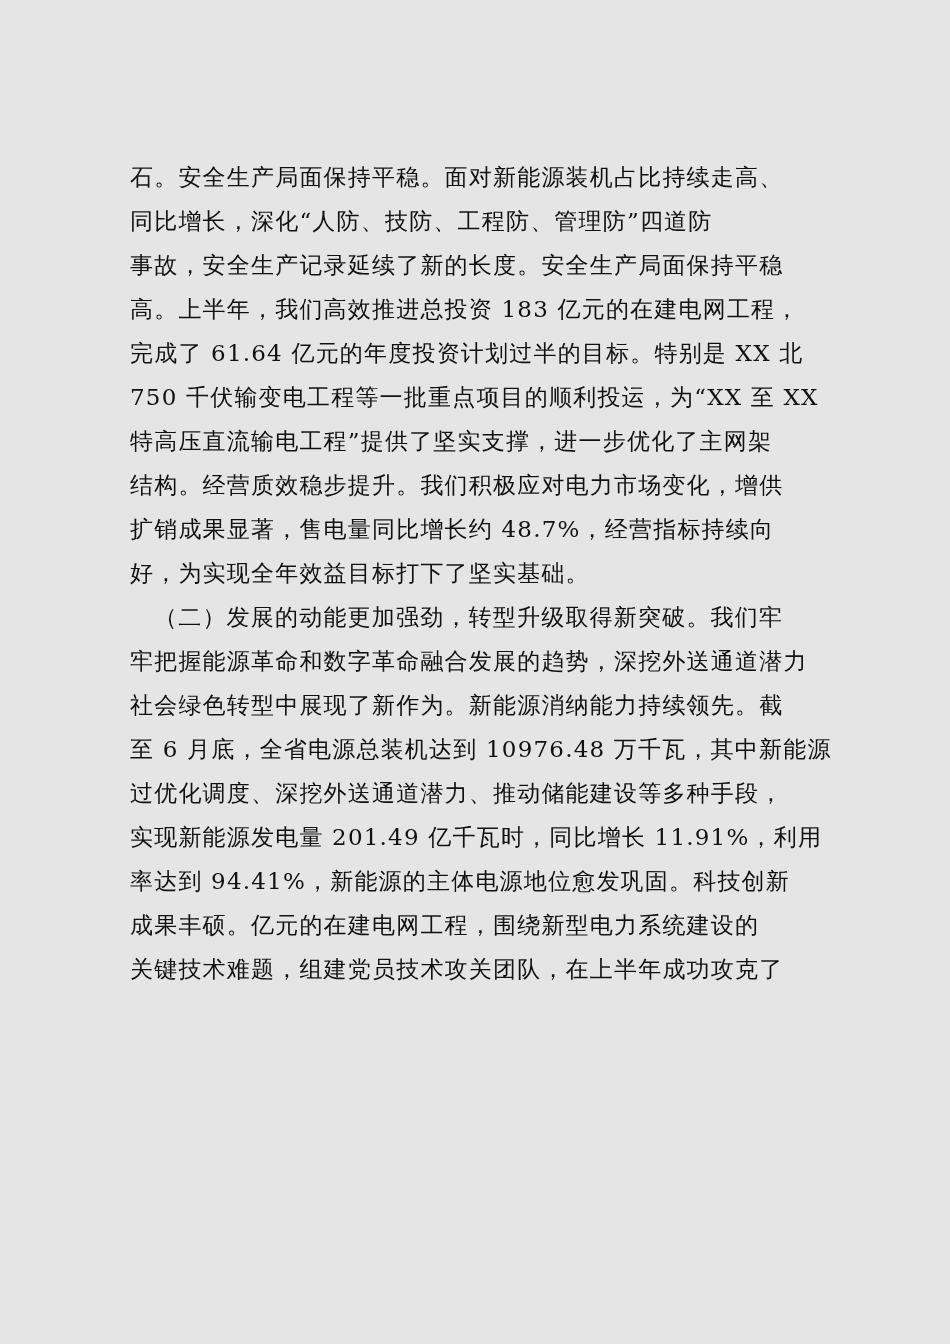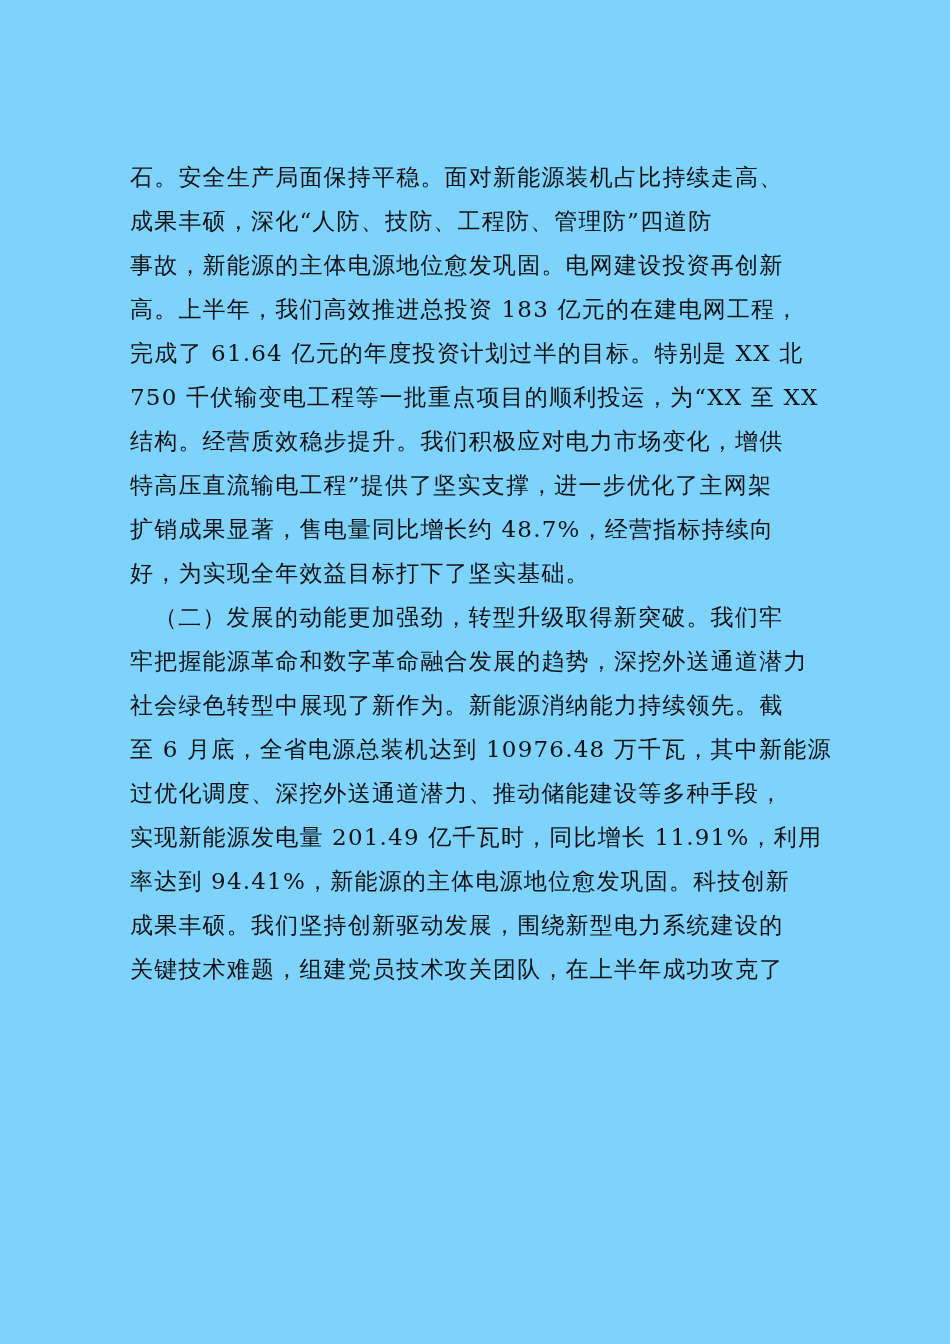--- a/index.html
+++ b/index.html
@@ -12,21 +12,21 @@
       height: 1344px;
       position: relative;
       overflow: hidden;
     }
     .page {
       position: absolute;
       left: 0;
       top: 0;
       width: 950px;
       height: 1344px;
-      background: #7dd3fc;
+      background: #e5e5e5;
     }
     .body-text {
       position: absolute;
       left: 130px;
       top: 155px;
       width: 700px;
       font-family: "DejaVu Serif", "Liberation Serif", serif;
       font-size: 23px;
       line-height: 44px;
       color: #111111;
@@ -42,37 +42,37 @@
     }
   </style>
 </head>
 <body>
 
 <div class="page">
   <div class="body-text">
 
     <div class="paragraph">
       <span class="line">石。安全生产局面保持平稳。面对新能源装机占比持续走高、</span>
-      <span class="line">成果丰硕，深化“人防、技防、工程防、管理防”四道防</span>
-      <span class="line">事故，新能源的主体电源地位愈发巩固。电网建设投资再创新</span>
+      <span class="line">同比增长，深化“人防、技防、工程防、管理防”四道防</span>
+      <span class="line">事故，安全生产记录延续了新的长度。安全生产局面保持平稳</span>
       <span class="line">高。上半年，我们高效推进总投资 183 亿元的在建电网工程，</span>
       <span class="line">完成了 61.64 亿元的年度投资计划过半的目标。特别是 XX 北</span>
       <span class="line">750 千伏输变电工程等一批重点项目的顺利投运，为“XX 至 XX</span>
+      <span class="line">特高压直流输电工程”提供了坚实支撑，进一步优化了主网架</span>
       <span class="line">结构。经营质效稳步提升。我们积极应对电力市场变化，增供</span>
-      <span class="line">特高压直流输电工程”提供了坚实支撑，进一步优化了主网架</span>
       <span class="line">扩销成果显著，售电量同比增长约 48.7%，经营指标持续向</span>
       <span class="line">好，为实现全年效益目标打下了坚实基础。</span>
     </div>
 
     <div class="paragraph">
       <span class="line indent">（二）发展的动能更加强劲，转型升级取得新突破。我们牢</span>
       <span class="line">牢把握能源革命和数字革命融合发展的趋势，深挖外送通道潜力</span>
       <span class="line">社会绿色转型中展现了新作为。新能源消纳能力持续领先。截</span>
       <span class="line">至 6 月底，全省电源总装机达到 10976.48 万千瓦，其中新能源</span>
       <span class="line">过优化调度、深挖外送通道潜力、推动储能建设等多种手段，</span>
       <span class="line">实现新能源发电量 201.49 亿千瓦时，同比增长 11.91%，利用</span>
       <span class="line">率达到 94.41%，新能源的主体电源地位愈发巩固。科技创新</span>
-      <span class="line">成果丰硕。我们坚持创新驱动发展，围绕新型电力系统建设的</span>
+      <span class="line">成果丰硕。亿元的在建电网工程，围绕新型电力系统建设的</span>
       <span class="line">关键技术难题，组建党员技术攻关团队，在上半年成功攻克了</span>
     </div>
 
   </div>
 </div>
 
 </body></html>

